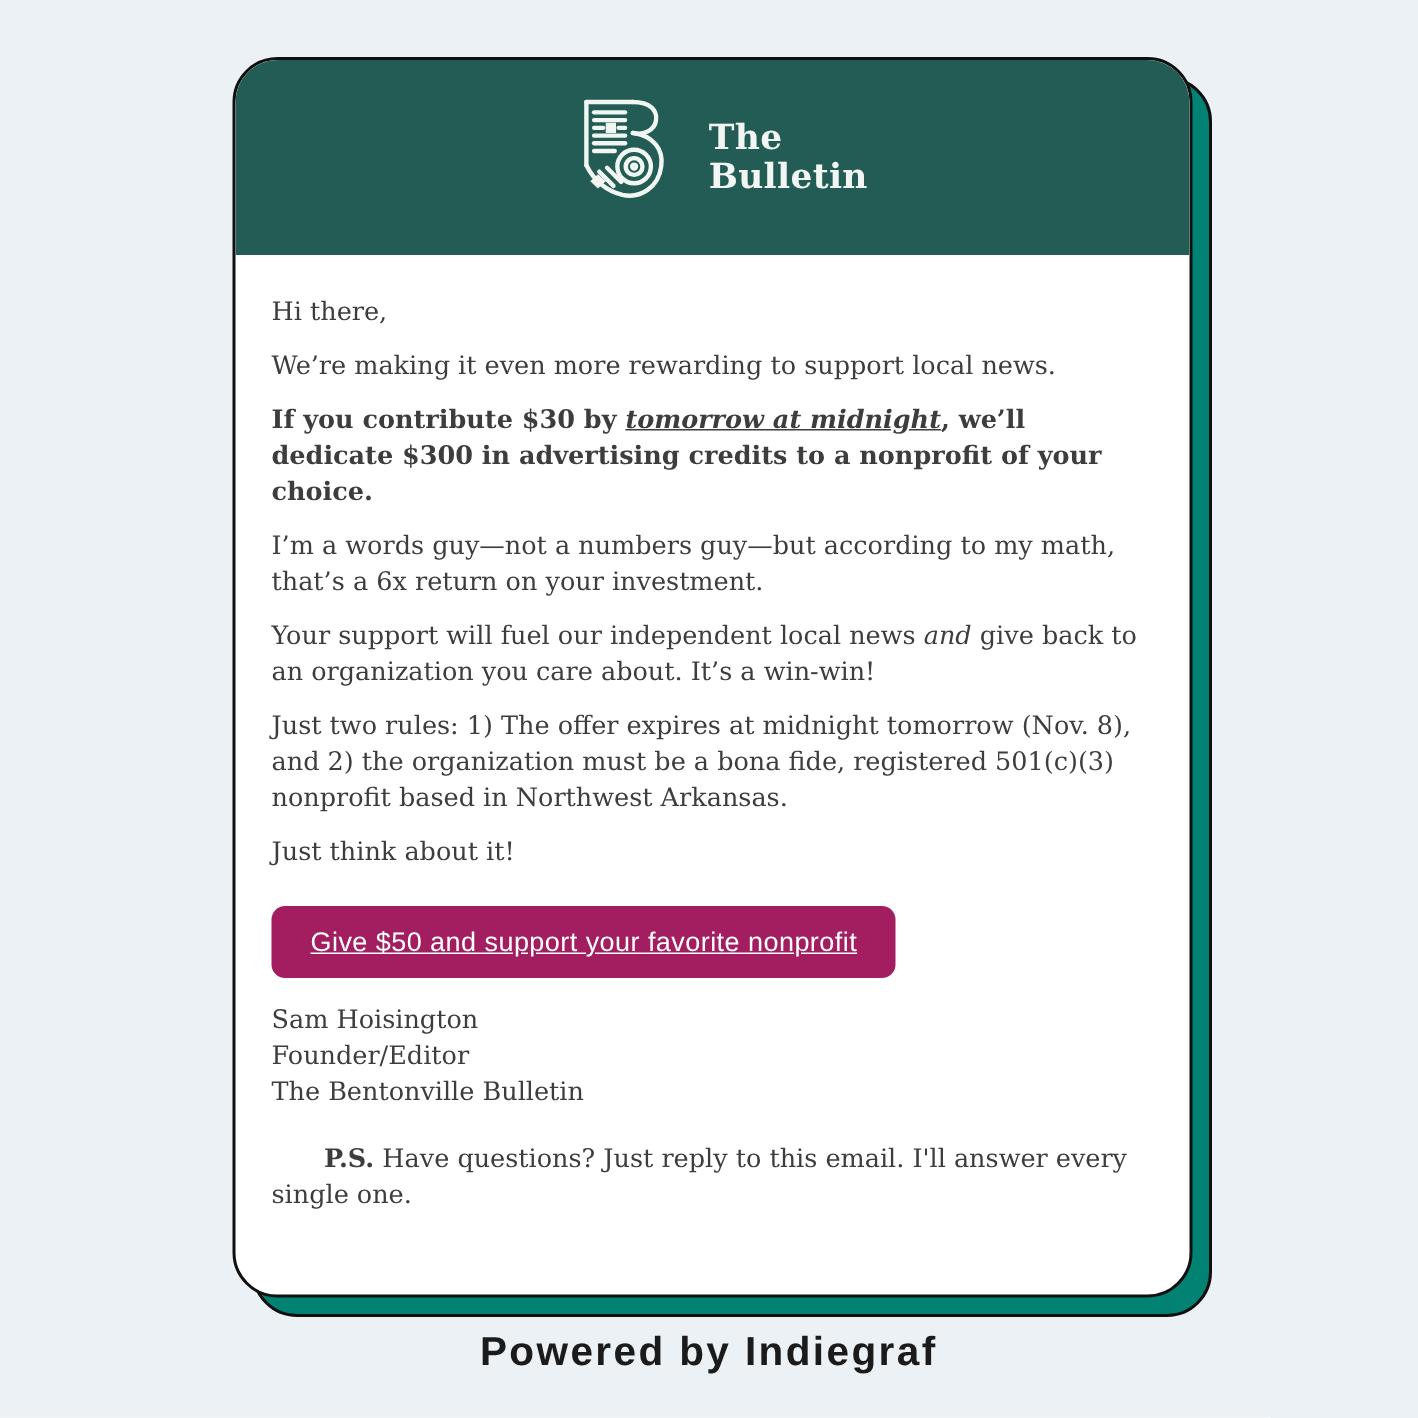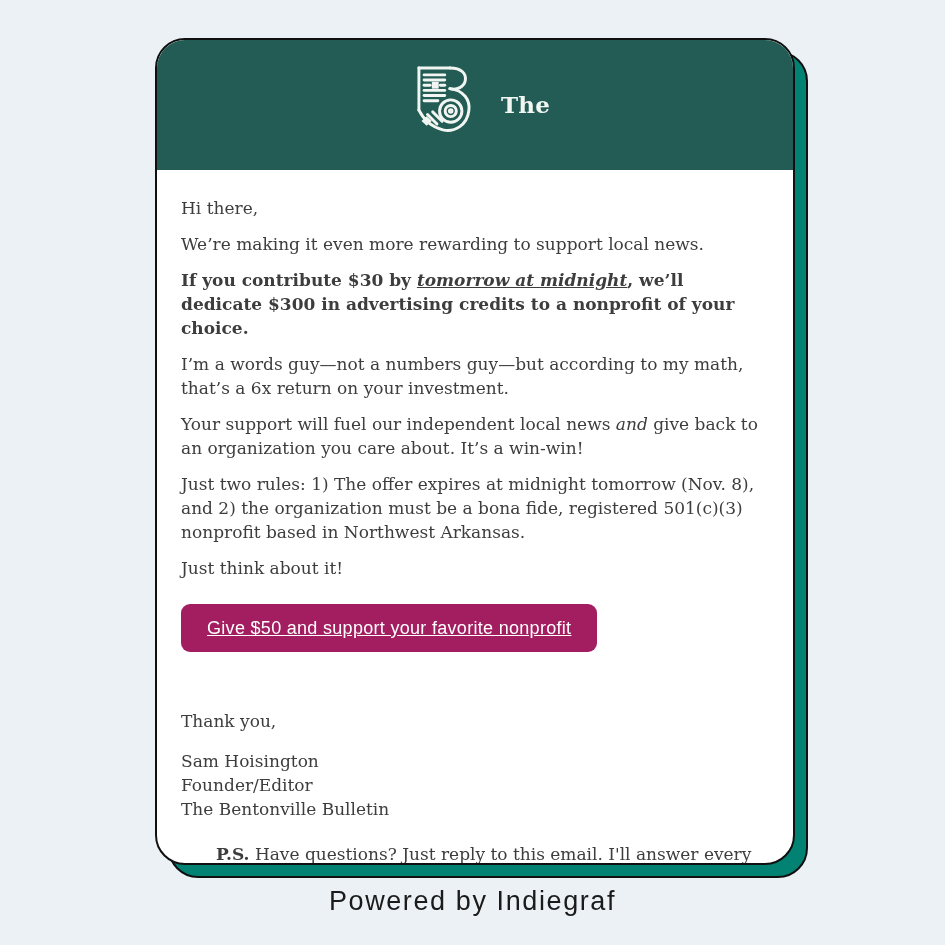--- a/index.html
+++ b/index.html
@@ -44,21 +44,21 @@
     cursor: pointer;
     text-decoration: underline;
   }
 
   .closing { margin: 57px 0 12px 0 !important; }
   .signature { line-height: 24px; margin: 16px 0 21px 0; }
   .ps { margin: 0 !important; }
 
   .footer {
     position: absolute; left: 0; right: 0; top: 886px; text-align: center;
-    font-family: "Liberation Sans", sans-serif; font-weight: 400;
+    font-family: "Liberation Sans", sans-serif; font-weight: 700;
     font-size: 27px; letter-spacing: 1.6px; color: #1B1B1B;
   }
 </style>
 </head>
 <body>
 
 <div class="page">
 
   <div class="card-stack">
     <div class="card-shadow"></div>
@@ -85,35 +85,35 @@
               <path d="M28 45 H44"></path>
               <path d="M32 61 L43 72"></path>
               <path d="M38 58 L49 69"></path>
             </g>
             <rect x="37" y="23" width="8" height="8" fill="#F2F6F2"></rect>
             <path d="M31 63 L37 68.5 L31 74 L25 68.5 Z" fill="#F2F6F2"></path>
           </svg>
         </div>
         <div class="brand-text">
           <div>The</div>
+          <div>Bulletin</div>
         </div>
       </div>
 
       <div class="email-body">
         <p>Hi there,</p>
         <p>We’re making it even more rewarding to support local news.</p>
         <p class="bold"><span>If you contribute $30 by </span><span class="underline">tomorrow at midnight</span><span>, we’ll dedicate $300 in advertising credits to a nonprofit of your choice.</span></p>
         <p>I’m a words guy—not a numbers guy—but according to my math, that’s a 6x return on your investment.</p>
         <p><span>Your support will fuel our independent local news </span><span class="italic">and</span><span> give back to an organization you care about. It’s a win-win!</span></p>
         <p>Just two rules: 1) The offer expires at midnight tomorrow (Nov. 8), and 2) the organization must be a bona fide, registered 501(c)(3) nonprofit based in Northwest Arkansas.</p>
         <p>Just think about it!</p>
 
         <button class="cta">Give $50 and support your favorite nonprofit</button>
 
-        <p class="closing">Thank you,</p>
         <div class="signature">
           <div>Sam Hoisington</div>
           <div>Founder/Editor</div>
           <div>The Bentonville Bulletin</div>
         </div>
         <p class="ps"><span class="bold">P.S.</span><span> Have questions? Just reply to this email. I'll answer every single one.</span></p>
       </div>
 
     </div>
   </div>

